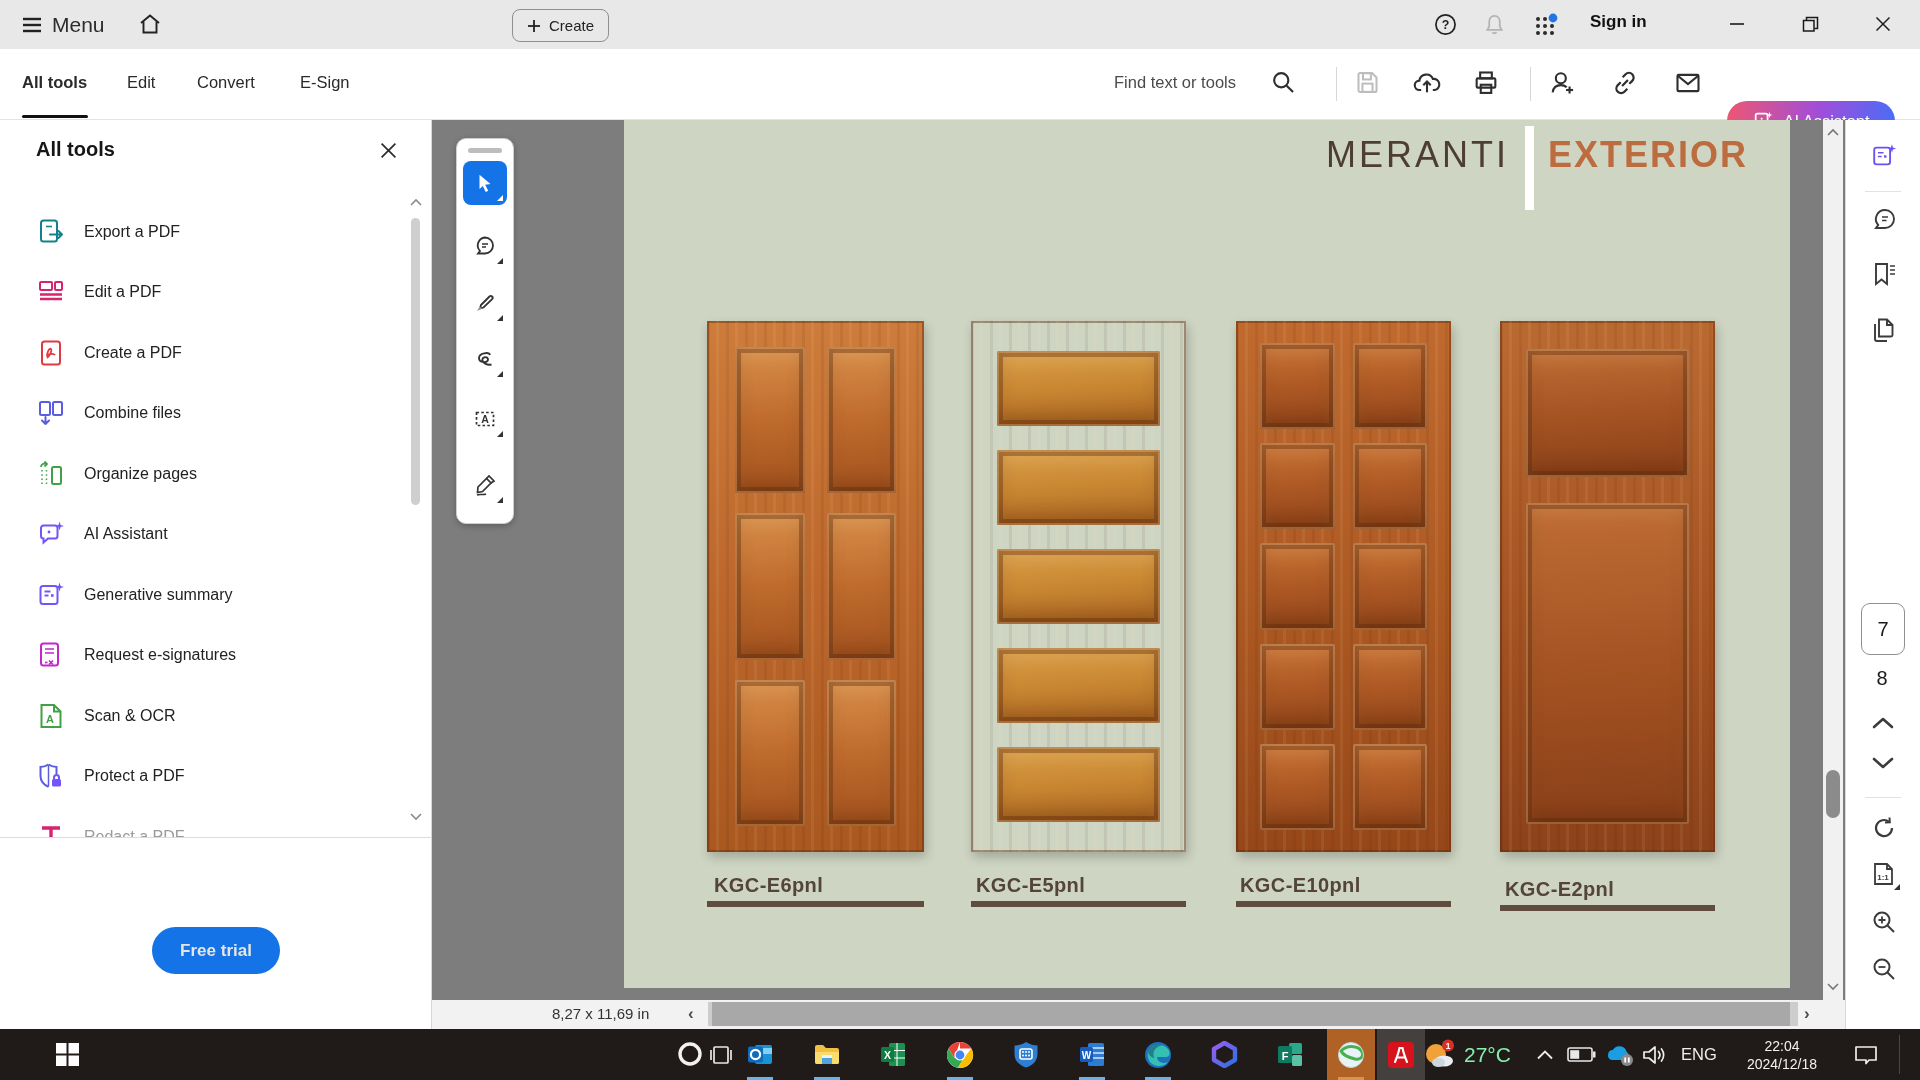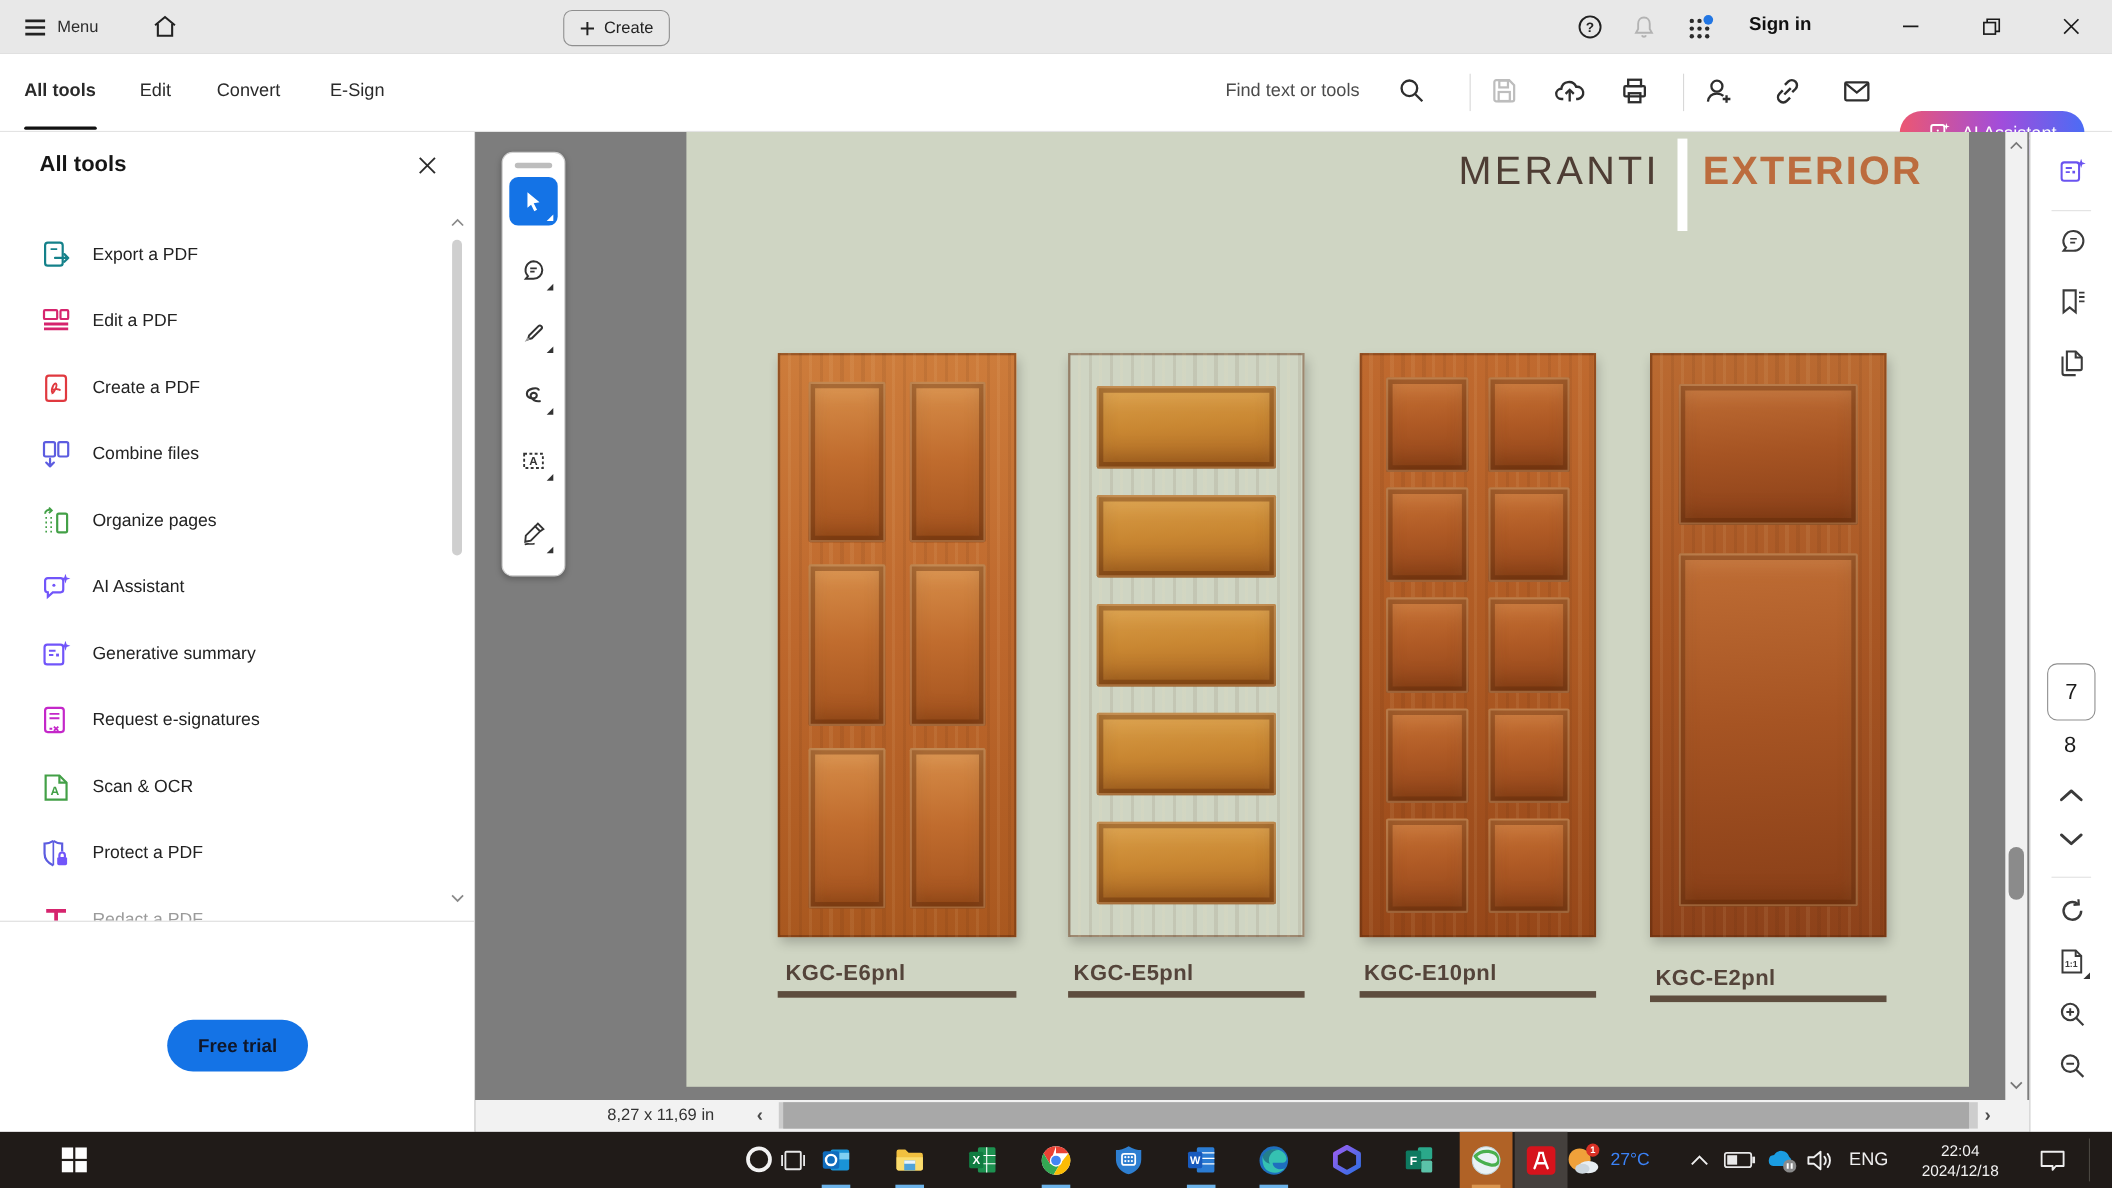--- a/index.html
+++ b/index.html
@@ -4,21 +4,21 @@
 <style>
   html,body{margin:0;padding:0;}
   body{width:1920px;height:1080px;position:relative;overflow:hidden;
        font-family:"Liberation Sans",sans-serif;background:#7d7d7d;
        -webkit-font-smoothing:antialiased;}
   .abs{position:absolute;}
   svg{display:block;}
 
   
   #titlebar{left:0;top:0;width:1920px;height:49px;background:#e8e8e8;}
-  #menu-btn{position:absolute;left:22px;top:0;height:49px;display:flex;align-items:center;gap:10px;color:#2c2c2c;font-size:15px;cursor:pointer;}
+  #menu-btn{position:absolute;left:22px;top:0;height:49px;display:flex;align-items:center;gap:10px;color:#2c2c2c;font-size:21px;cursor:pointer;}
   #home-btn{position:absolute;left:138px;top:12px;}
   #doc-tab{position:absolute;left:186px;top:6px;width:306px;height:43px;background:#ffffff;border-radius:10px 10px 0 0;display:flex;align-items:center;padding:0 12px;box-sizing:border-box;gap:10px;border:1px solid #dcdcdc;border-bottom:none;}
   #doc-tab .tab-title{font-size:15.5px;color:#252525;white-space:nowrap;overflow:hidden;}
   #create-btn{position:absolute;left:512px;top:9px;height:31px;padding:0 14px;border:1px solid #8f8f8f;border-radius:8px;display:flex;align-items:center;gap:8px;font-size:15px;color:#222;background:transparent;cursor:pointer;}
   .tb-icon{position:absolute;top:13px;cursor:pointer;}
   #signin{position:absolute;left:1590px;top:12px;font-size:17px;font-weight:bold;color:#111;cursor:pointer;}
   .winctl{position:absolute;top:12px;width:28px;height:24px;display:flex;align-items:center;justify-content:center;cursor:pointer;}
 
   
   #toolbar{left:0;top:49px;width:1920px;height:71px;background:#ffffff;border-bottom:1px solid #e3e3e3;box-sizing:border-box;}
@@ -34,21 +34,21 @@
   #left-panel{left:0;top:120px;width:432px;height:909px;background:#ffffff;border-right:1px solid #d6d6d6;box-sizing:border-box;}
   #panel-title{position:absolute;left:36px;top:18px;font-size:20px;font-weight:bold;color:#161616;}
   #panel-close{position:absolute;left:380px;top:22px;cursor:pointer;}
   #tool-list{position:absolute;left:0;top:0;width:410px;height:717px;overflow:hidden;}
   .tool-row{position:absolute;left:36px;height:52px;display:flex;align-items:center;gap:18px;cursor:pointer;}
   .tool-row .lbl{font-size:16px;color:#222;}
   #panel-divider{position:absolute;left:0;top:717px;width:431px;height:1px;background:#dcdcdc;}
   #panel-scroll{position:absolute;left:408px;top:78px;width:16px;height:625px;}
   #panel-thumb{position:absolute;left:411px;top:98px;width:9px;height:287px;background:#cfcfcf;border-radius:5px;}
   #promo{position:absolute;left:0;top:732px;width:432px;text-align:center;font-size:15.5px;color:#2c2c2c;line-height:25px;}
-  #free-trial{position:absolute;left:152px;top:807px;width:128px;height:47px;border-radius:24px;background:#1473e6;color:#0f172a;font-size:17px;font-weight:bold;display:flex;align-items:center;justify-content:center;cursor:pointer;}
+  #free-trial{position:absolute;left:152px;top:807px;width:128px;height:47px;border-radius:24px;background:#1473e6;color:#e5e5e5;font-size:17px;font-weight:bold;display:flex;align-items:center;justify-content:center;cursor:pointer;}
 
   
   #doc-area{left:432px;top:120px;width:1413px;height:909px;background:#7d7d7d;}
   #pdf-page{position:absolute;left:192px;top:0;width:1166px;height:868px;background:#cfd5c3;}
   #page-header{position:absolute;right:42px;top:2px;display:flex;align-items:flex-start;}
   #h-left{font-size:36px;font-weight:300;letter-spacing:3px;color:#4e3d34;padding-top:12px;}
   #h-bar{width:9px;height:84px;background:#ffffff;margin:4px 14px 0 16px;}
   #h-right{font-size:36px;font-weight:bold;letter-spacing:2px;color:#bc6c3e;padding-top:12px;}
 
   
@@ -740,21 +740,21 @@
   <div class="tray" style="left:1422px;gap:8px;">
     <span style="position:relative;display:inline-block;">
       <svg width="34" height="32" viewBox="0 0 34 32">
           <circle cx="14" cy="15" r="10" fill="#f0a13a"></circle>
           <ellipse cx="22" cy="22" rx="9" ry="5.5" fill="#e8eef2"></ellipse>
           <ellipse cx="16.5" cy="23.5" rx="6.5" ry="4.5" fill="#cdd7de"></ellipse>
           <circle cx="26" cy="6.5" r="6" fill="#d93025"></circle>
           <text x="26" y="9.5" font-size="8.5" font-weight="bold" fill="#fff" text-anchor="middle" font-family="Liberation Sans">1</text>
         </svg>
     </span>
-    <span style="font-size:16px;color:#3b82f6;">27°C</span>
+    <span style="font-size:21px;color:#86efac;">27°C</span>
   </div>
   <span class="tray" style="left:1536px;">
     <svg width="18" height="12" viewBox="0 0 18 12">
         <path d="M2 9.5 L9 2.5 L16 9.5" fill="none" stroke="#eee" stroke-width="1.8"></path>
       </svg>
   </span>
   <span class="tray" style="left:1567px;">
     <svg width="29" height="15" viewBox="0 0 29 15">
         <rect x="1" y="1" width="24" height="13" rx="2" fill="none" stroke="#e8e8e8" stroke-width="1.6"></rect>
         <rect x="3.2" y="3.2" width="9" height="8.6" fill="#e8e8e8"></rect>

